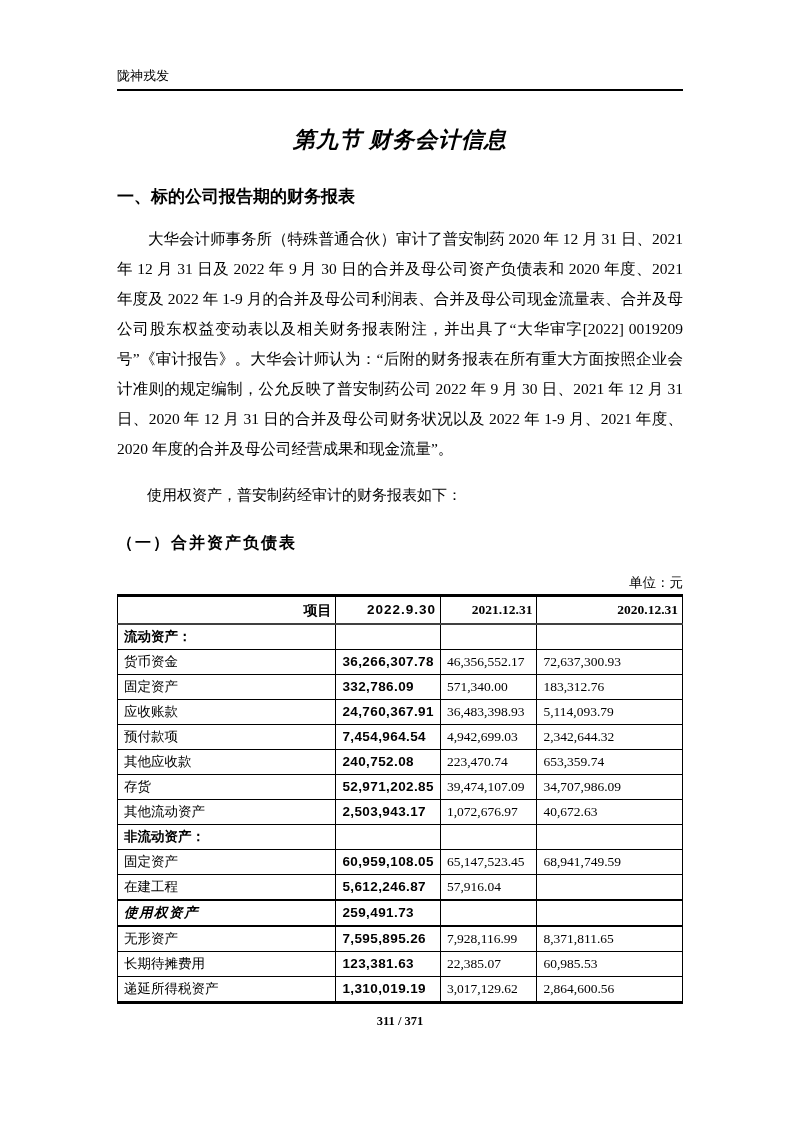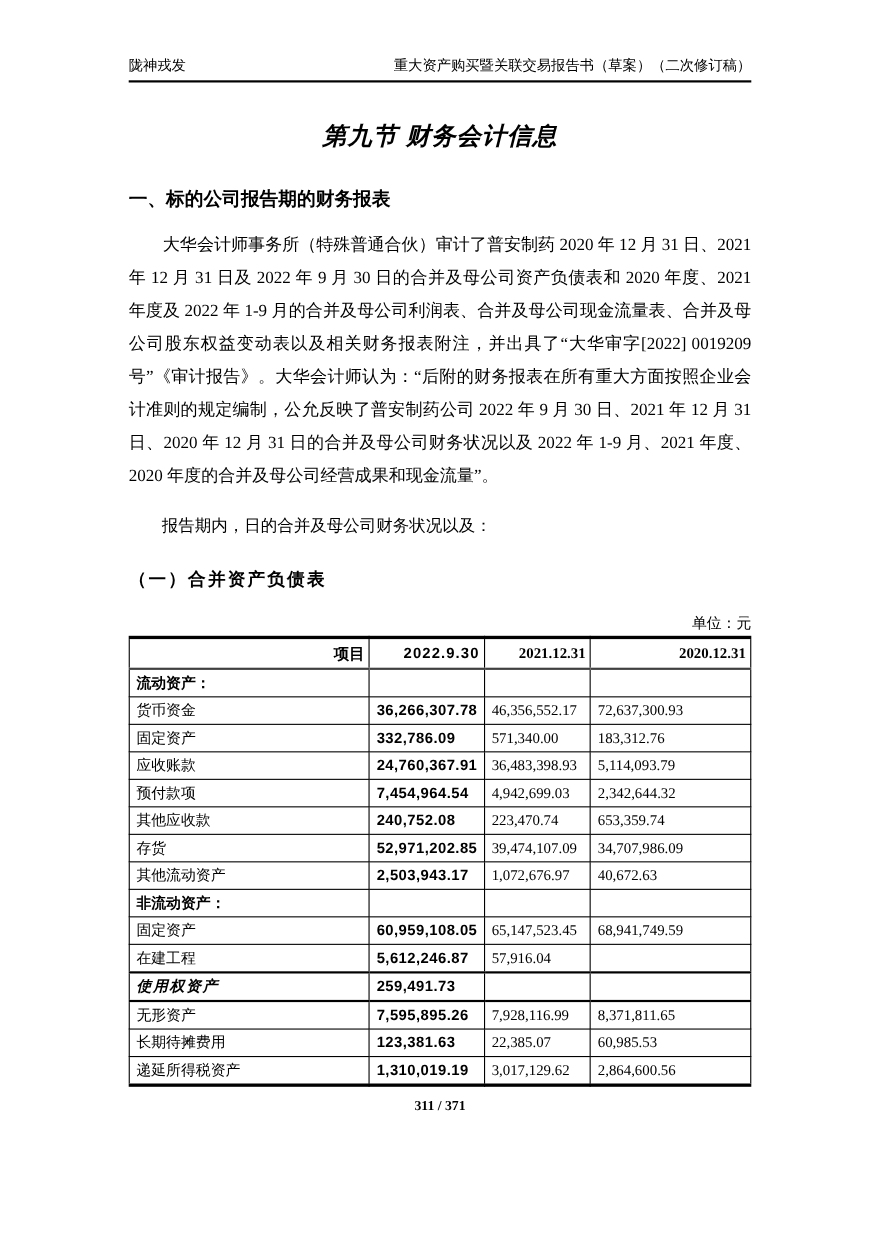--- a/index.html
+++ b/index.html
@@ -11,21 +11,21 @@
     font-family: "Liberation Serif", serif;
     overflow: hidden;
   }
   .content {
     margin-left: 117px;
     width: 566px;
   }
 
   
   .doc-header {
-    padding-top: 52px;
+    padding-top: 68px;
     display: flex;
     justify-content: space-between;
     align-items: flex-end;
     border-bottom: 2px solid #000;
     padding-bottom: 5px;
     font-size: 13px;
     line-height: 16px;
   }
 
   
@@ -131,30 +131,29 @@
     font-size: 12.5px;
   }
 </style>
 </head>
 <body>
 
 <div class="content">
 
   <div class="doc-header">
     <span>陇神戎发</span>
-    <span>重大资产购买暨关联交易报告书（草案）（二次修订稿）</span>
   </div>
 
   <div class="chapter-title">第九节 财务会计信息</div>
 
   <div class="section-heading">一、标的公司报告期的财务报表</div>
 
   <p class="para-audit">大华会计师事务所（特殊普通合伙）审计了普安制药 2020 年 12 月 31 日、2021 年 12 月 31 日及 2022 年 9 月 30 日的合并及母公司资产负债表和 2020 年度、2021 年度及 2022 年 1-9 月的合并及母公司利润表、合并及母公司现金流量表、合并及母公司股东权益变动表以及相关财务报表附注，并出具了“大华审字[2022] 0019209 号”《审计报告》。大华会计师认为：“后附的财务报表在所有重大方面按照企业会计准则的规定编制，公允反映了普安制药公司 2022 年 9 月 30 日、2021 年 12 月 31 日、2020 年 12 月 31 日的合并及母公司财务状况以及 2022 年 1-9 月、2021 年度、2020 年度的合并及母公司经营成果和现金流量”。</p>
 
-  <p class="para-intro">报告期内，日的合并及母公司财务状况以及：</p>
+  <p class="para-intro">使用权资产，普安制药经审计的财务报表如下：</p>
 
   <div class="subsection-heading">（一）合并资产负债表</div>
 
   <div class="unit-label">单位：元</div>
 
   <table class="bs">
     <colgroup>
         <col class="c0">
         <col class="c1">
         <col class="c2">

